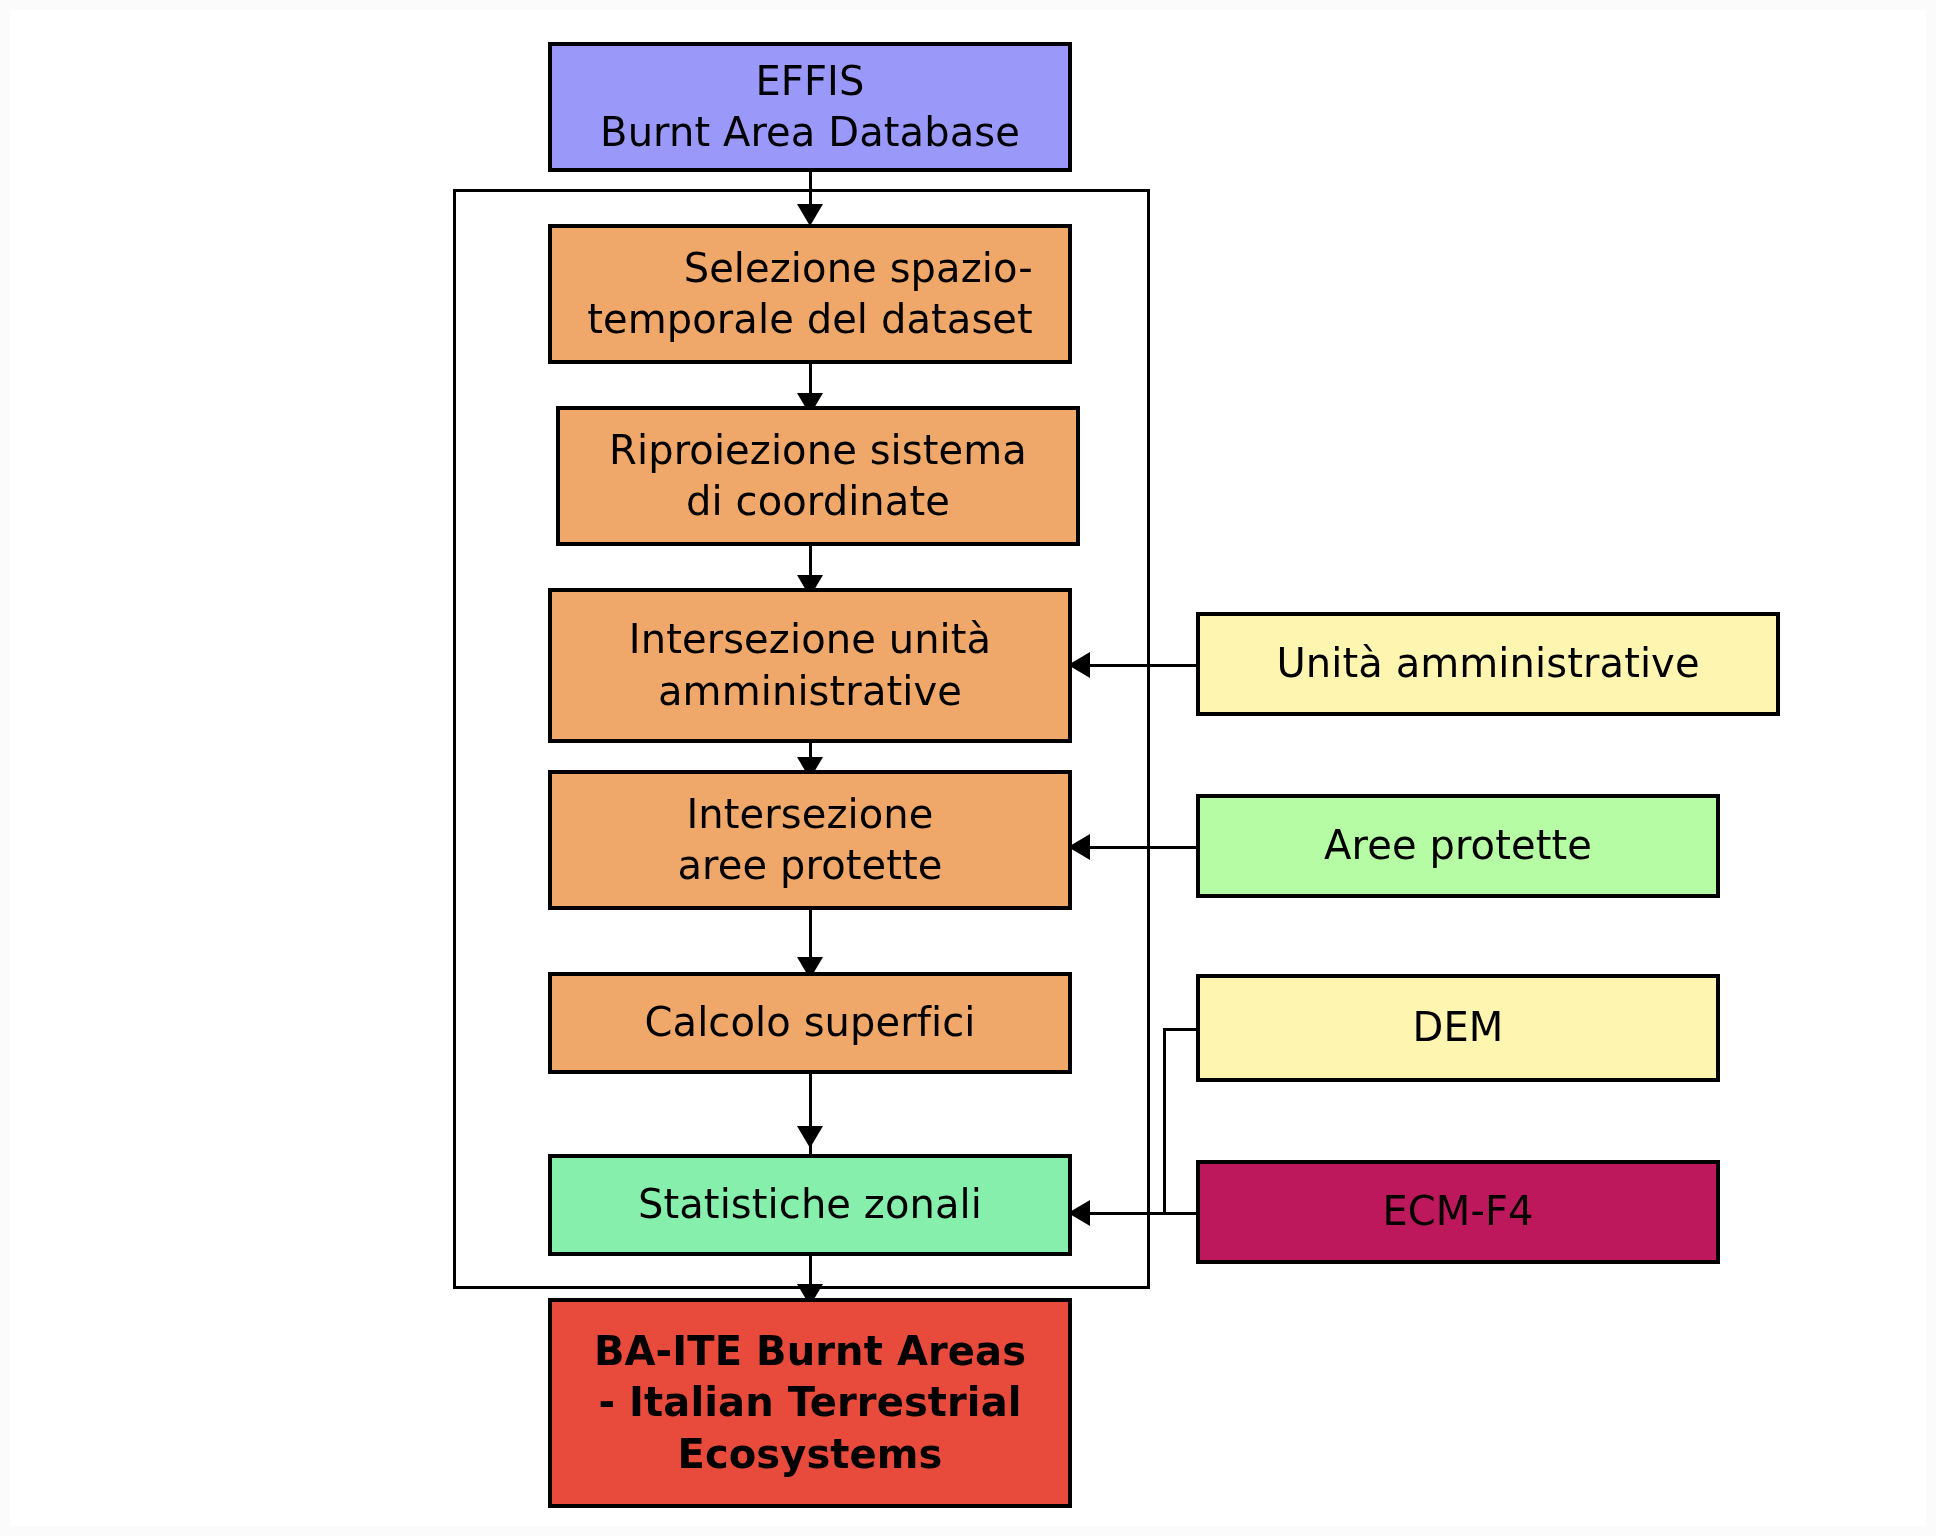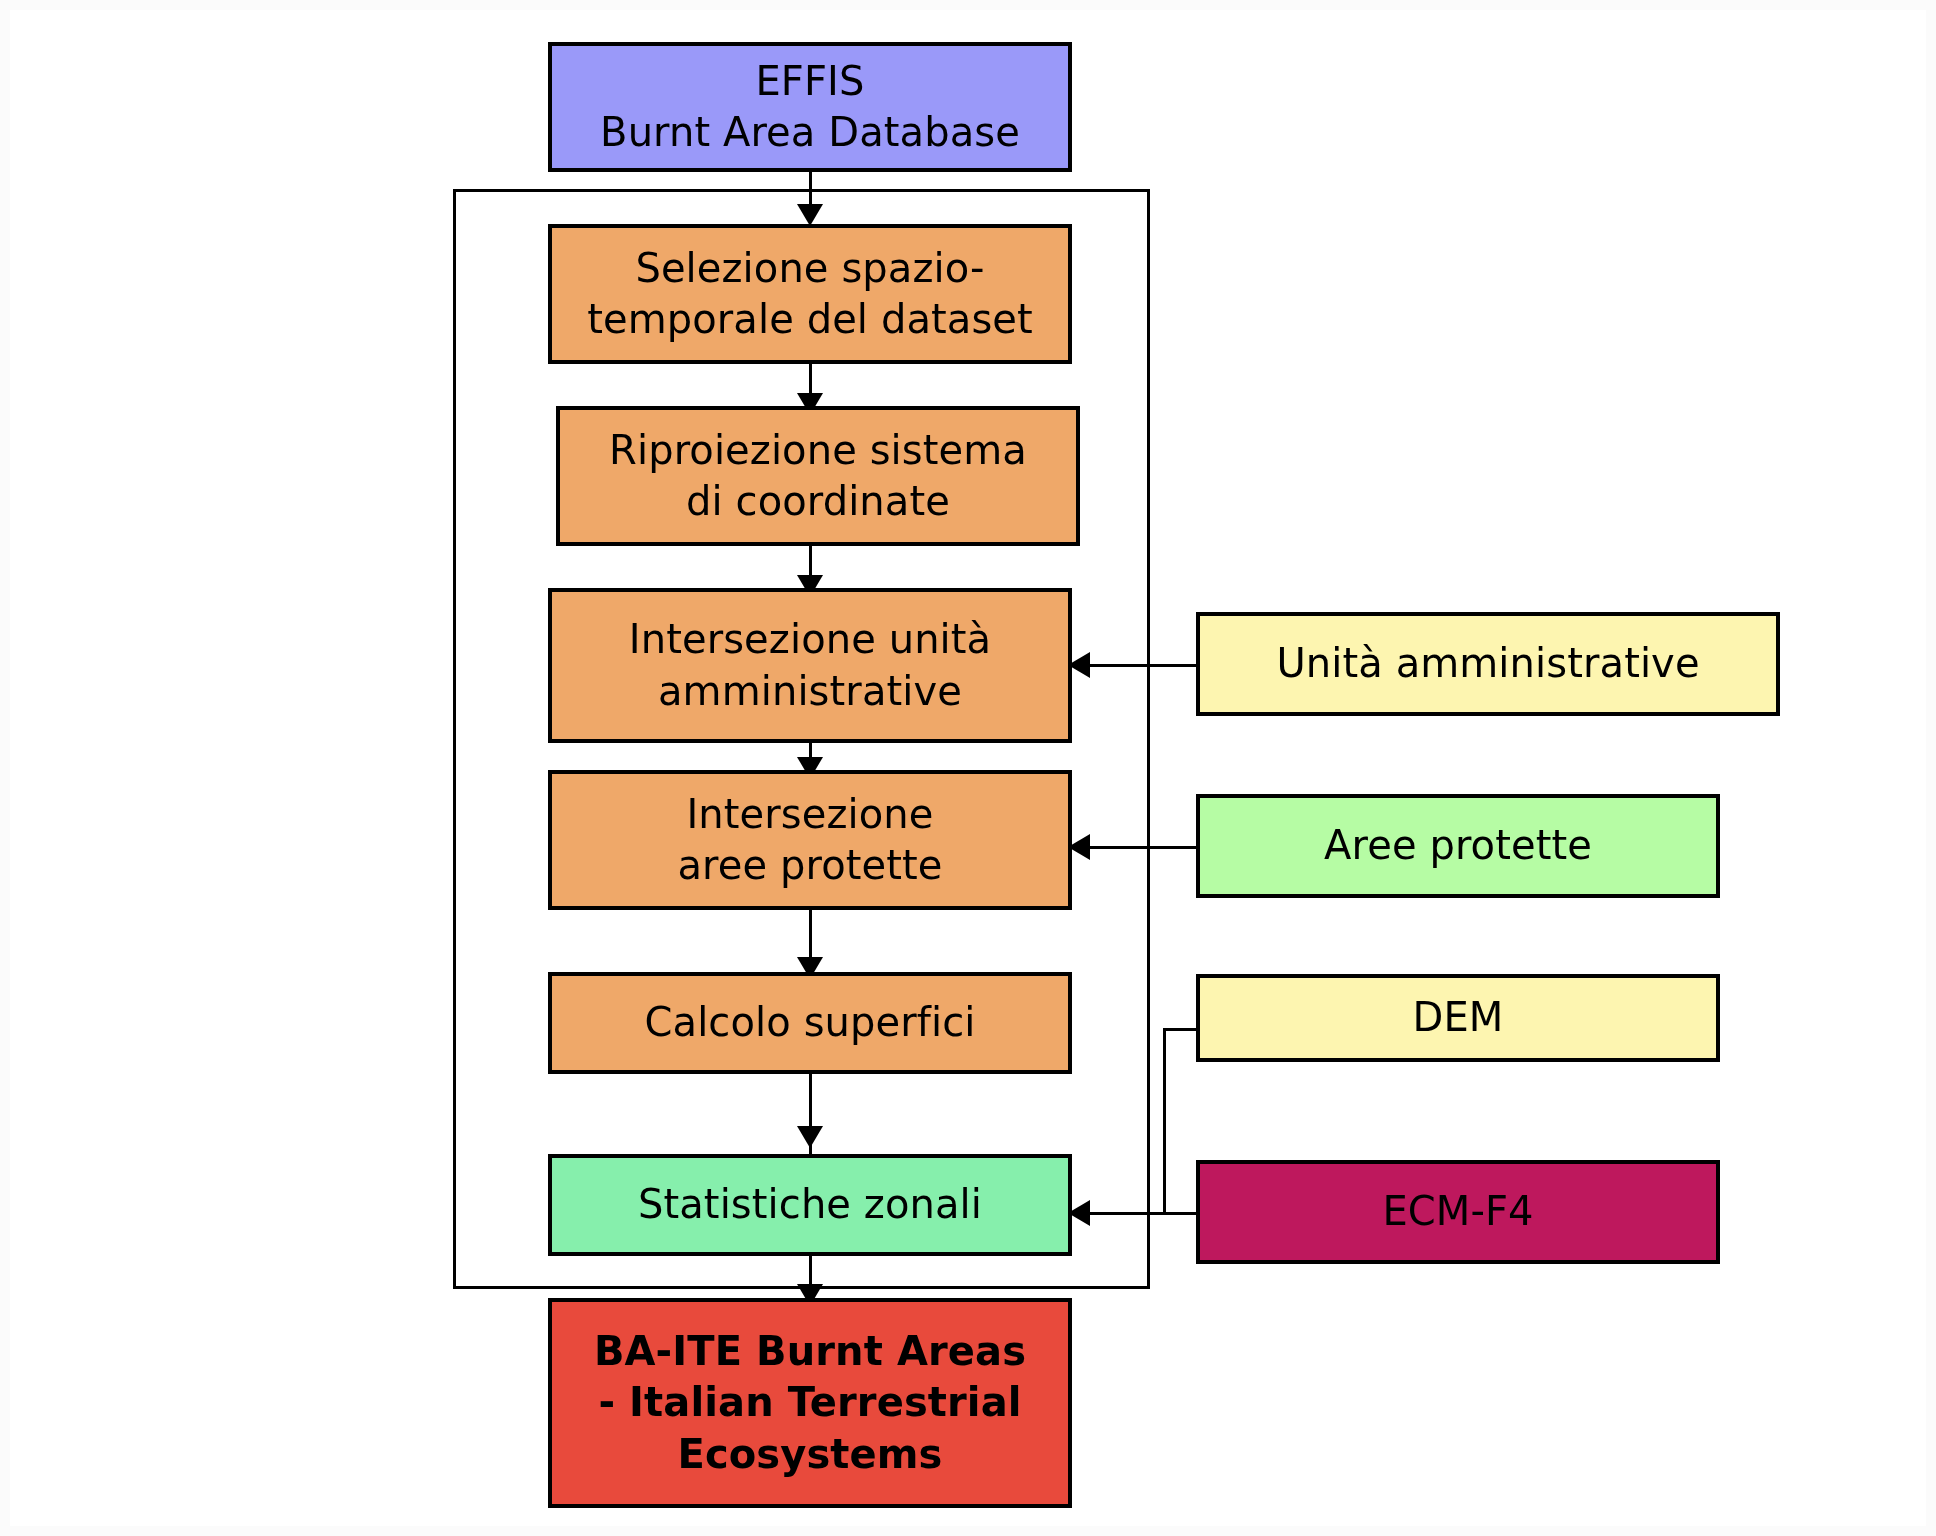--- a/index.html
+++ b/index.html
@@ -118,21 +118,21 @@
   <div class="hline" style="left:1086px; top:1212px; width:110px;"></div>
   <div class="arrow-left" style="left:1068px; top:1200px;"></div>
 
   <div class="hline" style="left:1163px; top:1028px; width:36px;"></div>
   <div class="vline" style="left:1163px; top:1028px; height:187px;"></div>
   <div class="hline" style="left:1086px; top:1212px; width:80px;"></div>
 
   <div class="node" style="left:548px; top:42px; width:524px; height:130px; background:#9a99f9;">EFFIS
 Burnt Area Database</div>
 
-  <div class="node" style="left:548px; top:224px; width:524px; height:140px; background:#efa869;">Selezione spazio-
+  <div class="node" style="left:548px; top:224px; width:524px; height:140px; background:#efa869;text-align:right;">Selezione spazio-
 temporale del dataset</div>
 
   <div class="node" style="left:548px; top:406px; width:524px; height:140px; background:#efa869;margin-left:8px;">Riproiezione sistema
 di coordinate</div>
 
   <div class="node" style="left:548px; top:588px; width:524px; height:155px; background:#efa869;">Intersezione unità
 amministrative</div>
 
   <div class="node" style="left:548px; top:770px; width:524px; height:140px; background:#efa869;">Intersezione
 aree protette</div>
@@ -142,17 +142,17 @@
   <div class="node" style="left:548px; top:1154px; width:524px; height:102px; background:#86efac;">Statistiche zonali</div>
 
   <div class="node" style="left:548px; top:1298px; width:524px; height:210px; background:#e84a3c;font-weight:bold;">BA-ITE Burnt Areas
 - Italian Terrestrial
 Ecosystems</div>
 
   <div class="node" style="left:1196px; top:612px; width:584px; height:104px; background:#fdf5b0;">Unità amministrative</div>
 
   <div class="node" style="left:1196px; top:794px; width:524px; height:104px; background:#b6fca4;">Aree protette</div>
 
-  <div class="node" style="left:1196px; top:974px; width:524px; height:88px; background:#fdf5b0;">DEM</div>
+  <div class="node" style="left:1196px; top:974px; width:524px; height:108px; background:#fdf5b0;">DEM</div>
 
   <div class="node" style="left:1196px; top:1160px; width:524px; height:104px; background:#be185d;">ECM-F4</div>
 
 </div>
 
 </body></html>

